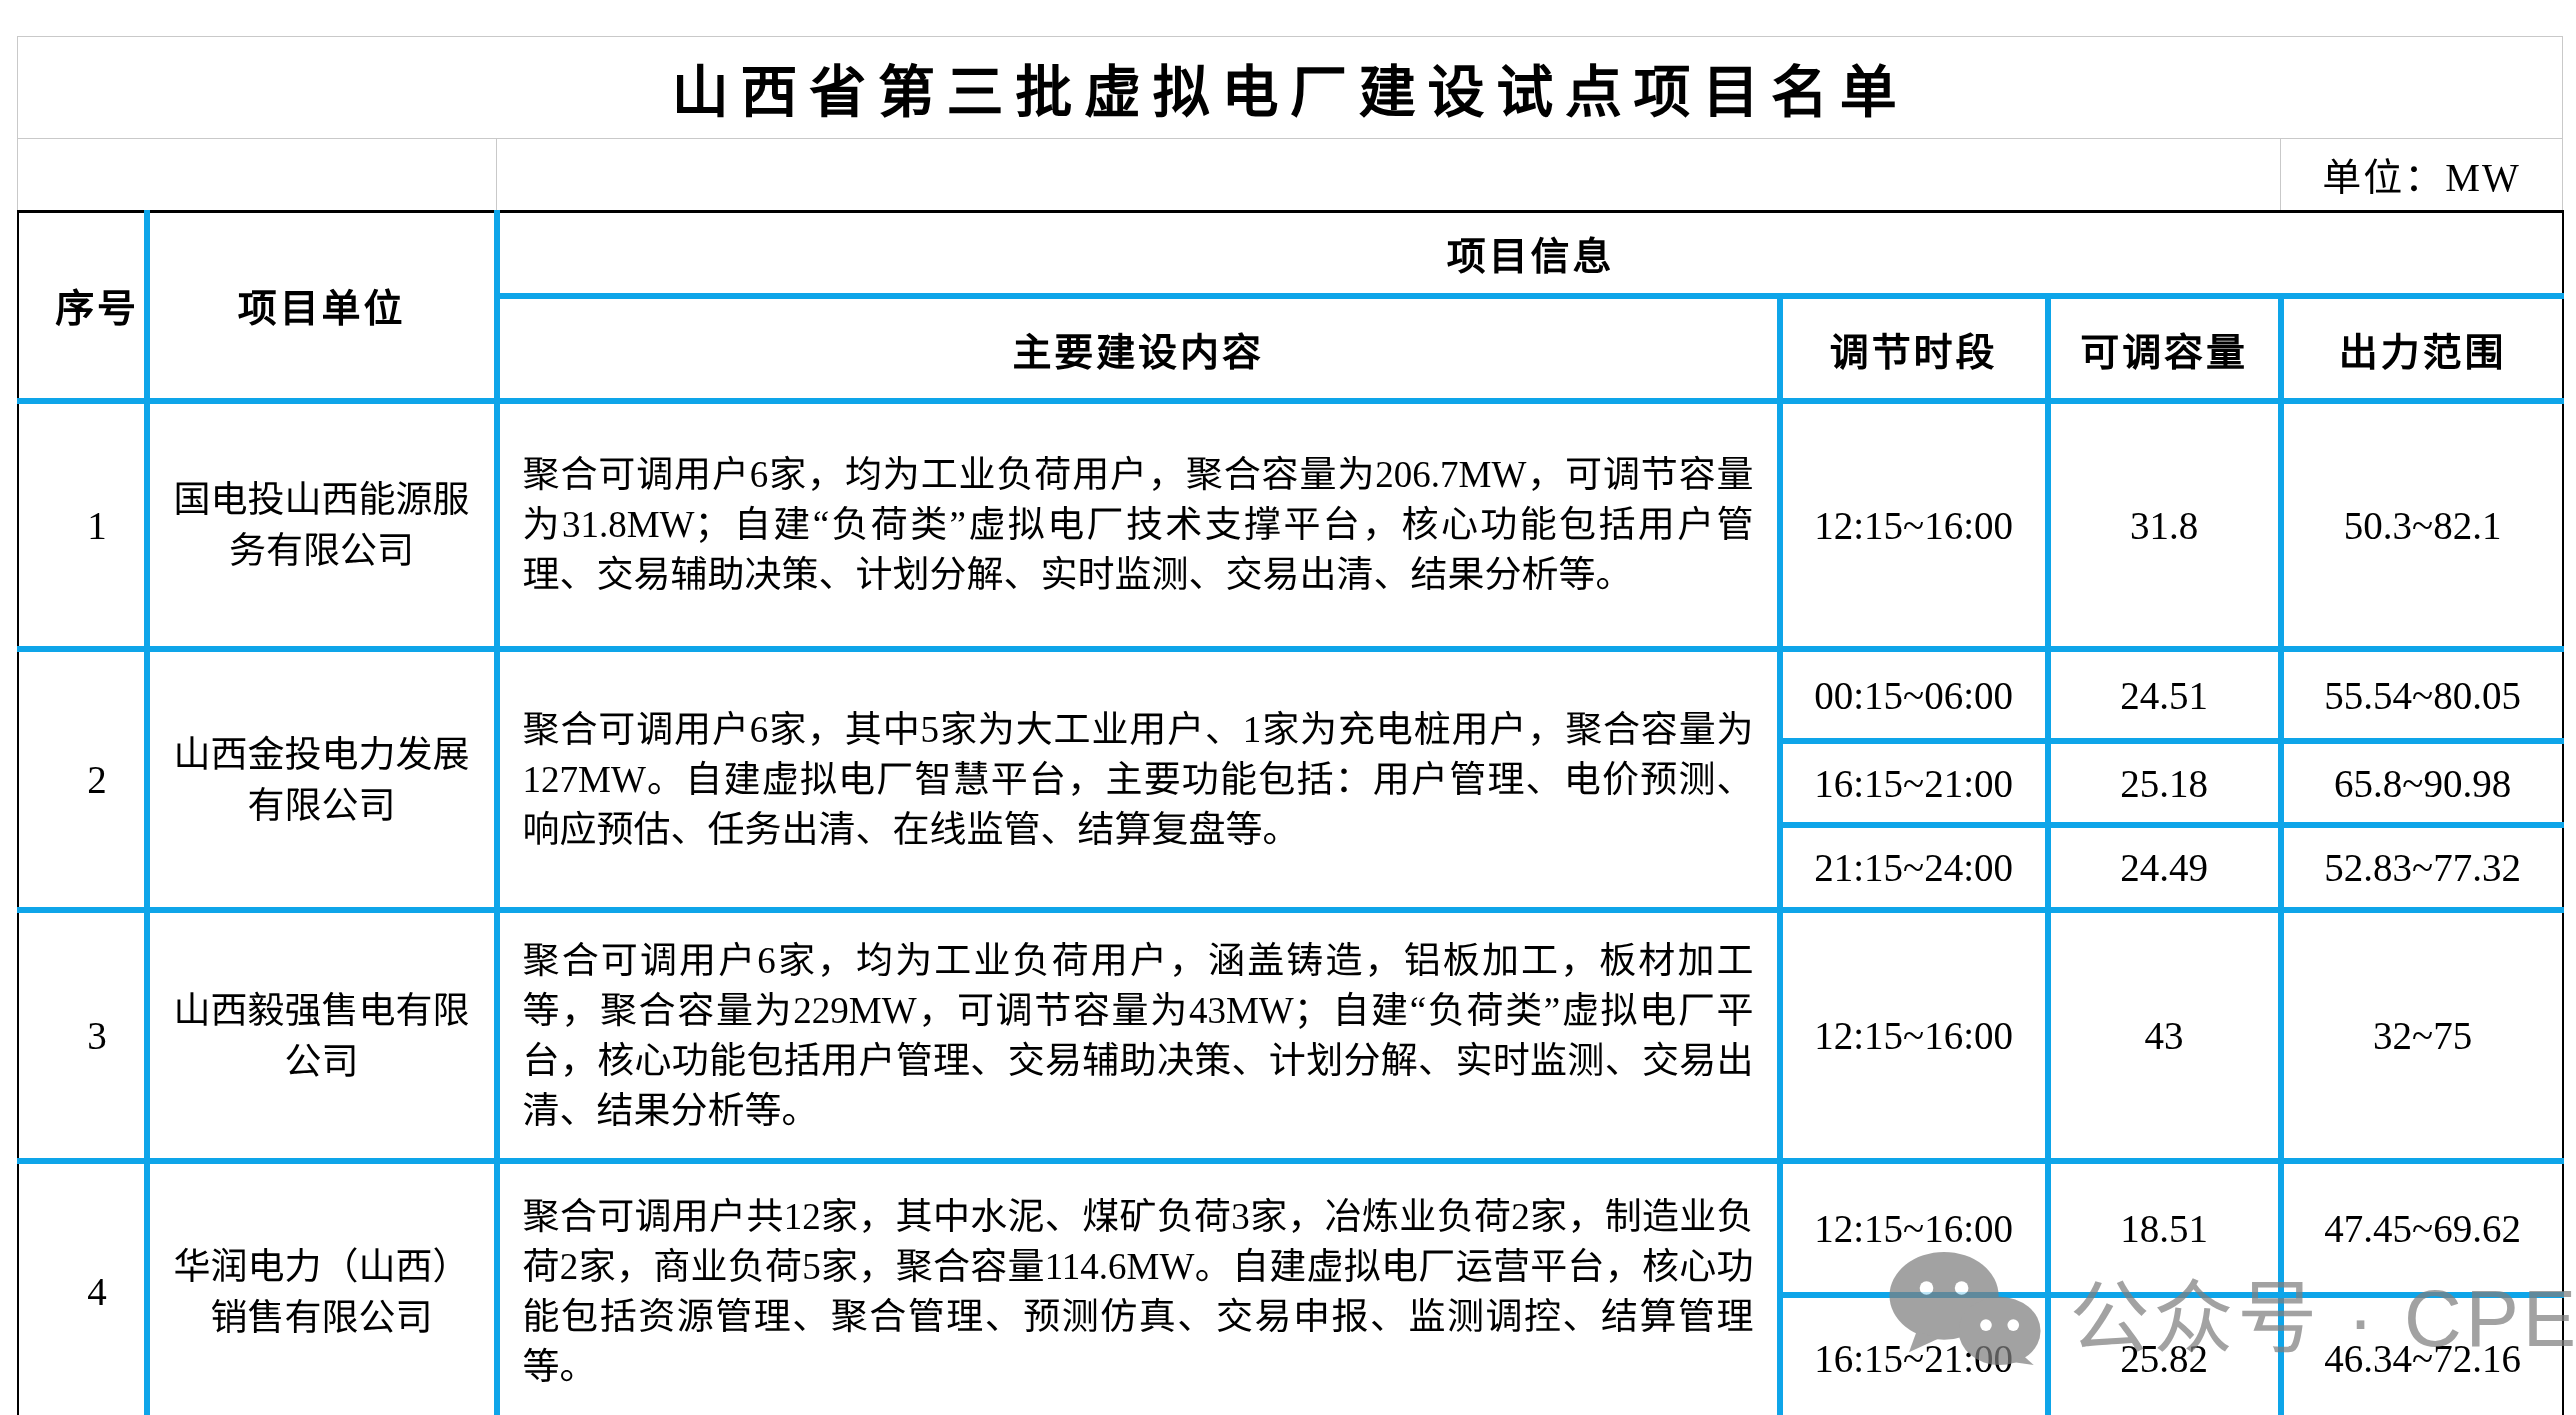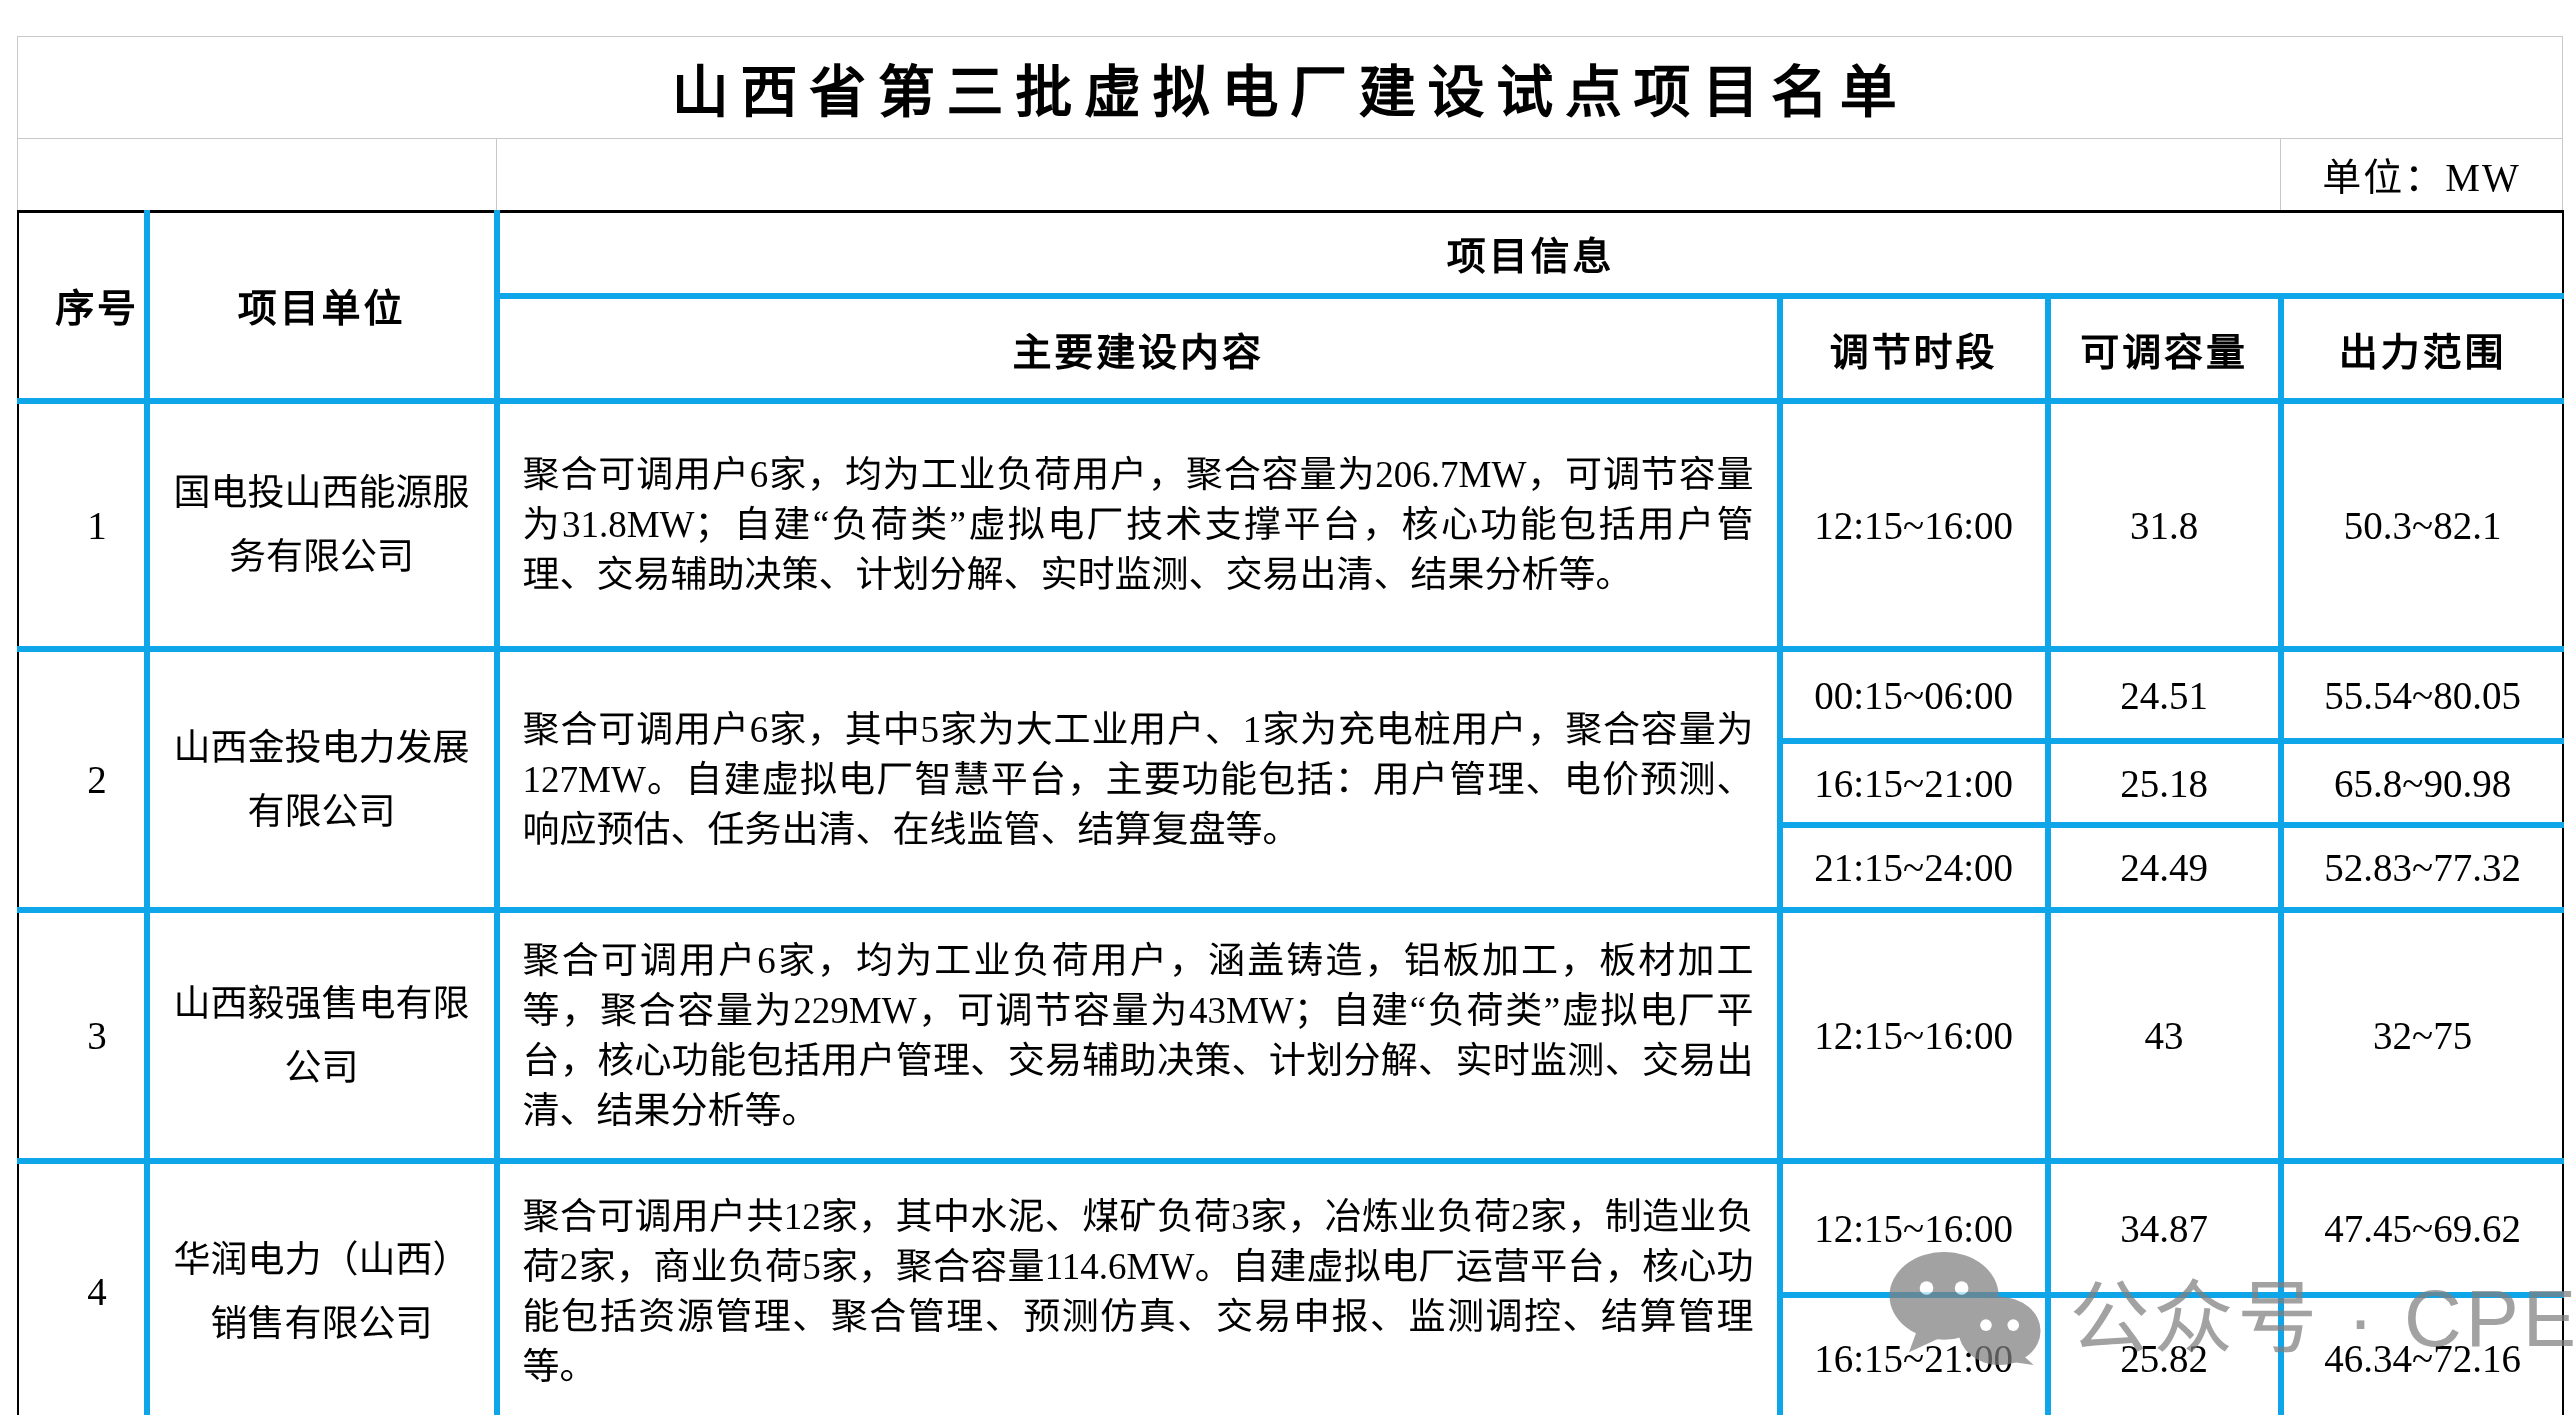--- a/index.html
+++ b/index.html
@@ -16,21 +16,21 @@
   
   .hd{font-weight:bold;font-size:39px;letter-spacing:2.9px;}
   .bt4{border-top:3.9px solid #000;}
   .bb4{border-bottom:3.9px solid #000;}
   .bt3{border-top:2.9px solid #000;}
   .bb3{border-bottom:2.9px solid #000;}
   .bl3{border-left:2.9px solid #000;padding-left:32px;}
   .br3{border-right:2.9px solid #000;}
   
   .idx{font-size:39px;}
-  .co{font-size:37px;line-height:64px;padding:0 9px;}
+  .co{font-size:37px;line-height:51px;padding:0 9px;}
   .ct{font-size:37px;line-height:50px;text-align:justify;text-justify:inter-ideograph;
       padding:0 23px;}
   .num{font-size:39px;}
   
   .wm{position:absolute;left:1887px;top:1251px;display:flex;align-items:center;
       gap:25.4px;opacity:0.72;pointer-events:none;}
   .wm-text{font-family:"Liberation Sans","DejaVu Sans",sans-serif;
            font-size:80px;color:#7f7f7f;letter-spacing:3.9px;white-space:nowrap;}
 </style>
 </head>
@@ -105,21 +105,21 @@
     <td class="num bt3">12:15~16:00</td>
     <td class="num bt3">43</td>
     <td class="num bt3 br3">32~75</td>
   </tr>
 
   <tr style="height:134px">
     <td class="idx bl3 bt3 bb3" rowspan="2">4</td>
     <td class="co bt3 bb3" rowspan="2">华润电力（山西）销售有限公司</td>
     <td class="ct bt3 bb3" rowspan="2">聚合可调用户共12家，其中水泥、煤矿负荷3家，冶炼业负荷2家，制造业负荷2家，商业负荷5家，聚合容量114.6MW。自建虚拟电厂运营平台，核心功能包括资源管理、聚合管理、预测仿真、交易申报、监测调控、结算管理等。</td>
     <td class="num bt3">12:15~16:00</td>
-    <td class="num bt3">34.87</td>
+    <td class="num bt3">18.51</td>
     <td class="num bt3 br3">47.45~69.62</td>
   </tr>
   <tr style="height:125px">
     <td class="num bb3">16:15~21:00</td>
     <td class="num bb3">25.82</td>
     <td class="num bb3 br3">46.34~72.16</td>
   </tr>
 </tbody>
   </table>
 

